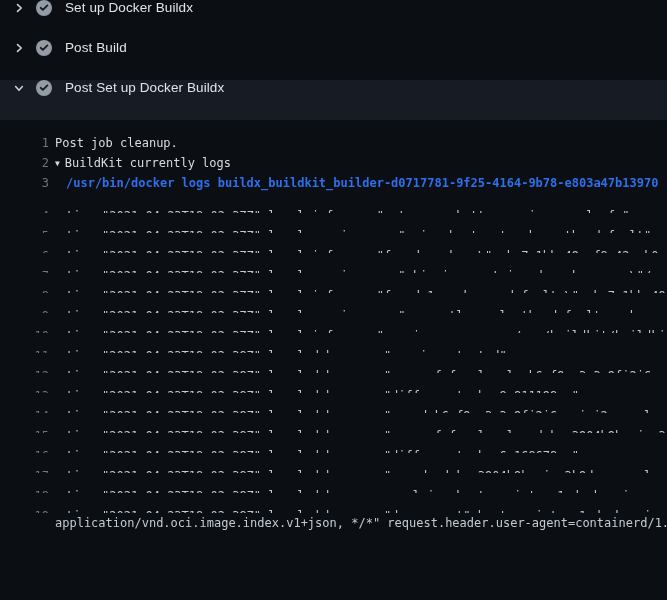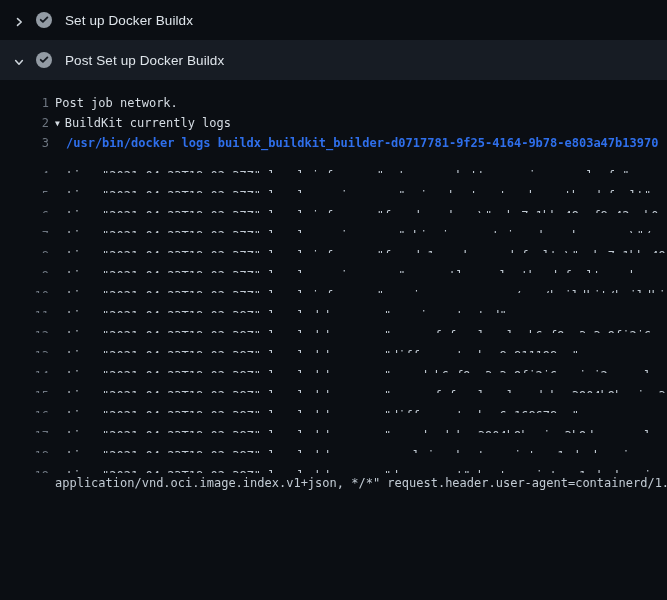--- a/index.html
+++ b/index.html
@@ -17,21 +17,21 @@
   *{box-sizing:border-box;}
   html,body{margin:0;padding:0;}
   body{
     width:667px;height:600px;overflow:hidden;
     background:var(--bg);
     font-family:"Liberation Sans", sans-serif;
   }
   
   .steps{width:667px;}
   .step-row{
-    height:40px;display:flex;align-items:center;
+    height:40px;display:flex;align-items:flex-start;
     padding-left:13px;cursor:pointer;
   }
   .step-row.expanded{background:var(--row-highlight);}
   .chev{width:12px;height:12px;color:var(--chevron);flex-shrink:0;margin-right:11px;}
   .check{width:16px;height:16px;flex-shrink:0;margin-right:13px;}
   .step-label{
     color:var(--header-text);font-size:13.5px;letter-spacing:.1px;
   }
   
   .log{
@@ -64,33 +64,43 @@
     <div class="step-row">
       <span class="chev"><svg viewBox="0 0 16 16" width="12" height="12" fill="none" stroke="currentColor" stroke-width="2" stroke-linecap="round" stroke-linejoin="round">
           <path d="M6 3.5l5 4.5-5 4.5"></path>
         </svg></span>
       <span class="check"><svg viewBox="0 0 16 16" width="16" height="16">
           <circle cx="8" cy="8" r="8" fill="#939ba4"></circle>
           <path d="M11.4 5.4 6.9 9.9 4.7 7.8" fill="none" stroke="#161b22" stroke-width="1.8" stroke-linecap="round" stroke-linejoin="round"></path>
         </svg></span>
       <span class="step-label">Set up Docker Buildx</span>
     </div>
+    <div class="step-row">
+      <span class="chev"><svg viewBox="0 0 16 16" width="12" height="12" fill="none" stroke="currentColor" stroke-width="2" stroke-linecap="round" stroke-linejoin="round">
+          <path d="M6 3.5l5 4.5-5 4.5"></path>
+        </svg></span>
+      <span class="check"><svg viewBox="0 0 16 16" width="16" height="16">
+          <circle cx="8" cy="8" r="8" fill="#939ba4"></circle>
+          <path d="M11.4 5.4 6.9 9.9 4.7 7.8" fill="none" stroke="#161b22" stroke-width="1.8" stroke-linecap="round" stroke-linejoin="round"></path>
+        </svg></span>
+      <span class="step-label">Post Build</span>
+    </div>
     <div class="step-row expanded">
       <span class="chev"><svg viewBox="0 0 16 16" width="12" height="12" fill="none" stroke="currentColor" stroke-width="2" stroke-linecap="round" stroke-linejoin="round">
           <path d="M3.5 6l4.5 5 4.5-5"></path>
         </svg></span>
       <span class="check"><svg viewBox="0 0 16 16" width="16" height="16">
           <circle cx="8" cy="8" r="8" fill="#939ba4"></circle>
           <path d="M11.4 5.4 6.9 9.9 4.7 7.8" fill="none" stroke="#161b22" stroke-width="1.8" stroke-linecap="round" stroke-linejoin="round"></path>
         </svg></span>
       <span class="step-label">Post Set up Docker Buildx</span>
     </div>
   </div>
 <div class="log" id="log">
-    <div class="log-row plain"><span class="num">1</span><span class="content">Post job network.</span></div>
+    <div class="log-row plain"><span class="num">1</span><span class="content">Post job cleanup.</span></div>
     <div class="log-row group"><span class="num">2</span><span class="content"><span class="marker">▼</span><span>BuildKit currently logs</span></span></div>
     <div class="log-row command"><span class="num">3</span><span class="content">/usr/bin/docker logs buildx_buildkit_builder-d0717781-9f25-4164-9b78-e803a47b13970</span></div>
     <div class="log-row log"><span class="num">4</span><span class="content">time="2021-04-23T18:02:37Z" level=info msg="auto snapshotter: using overlayfs"</span></div>
     <div class="log-row log"><span class="num">5</span><span class="content">time="2021-04-23T18:02:37Z" level=warning msg="using host network as the default"</span></div>
     <div class="log-row log"><span class="num">6</span><span class="content">time="2021-04-23T18:02:37Z" level=info msg="found worker \"uzhz7y1bkp49oxf8q42rmk0xjd"</span></div>
     <div class="log-row log"><span class="num">7</span><span class="content">time="2021-04-23T18:02:37Z" level=warning msg="skipping containerd worker, as \"/run/c"</span></div>
     <div class="log-row log"><span class="num">8</span><span class="content">time="2021-04-23T18:02:37Z" level=info msg="found 1 workers, default=\"uzhz7y1bkp49oxf"</span></div>
     <div class="log-row log"><span class="num">9</span><span class="content">time="2021-04-23T18:02:37Z" level=warning msg="currently, only the default worker can b"</span></div>
     <div class="log-row log"><span class="num">10</span><span class="content">time="2021-04-23T18:02:37Z" level=info msg="running server on /run/buildkit/buildkitd.s"</span></div>
     <div class="log-row log"><span class="num">11</span><span class="content">time="2021-04-23T18:02:38Z" level=debug msg="session started"</span></div>

